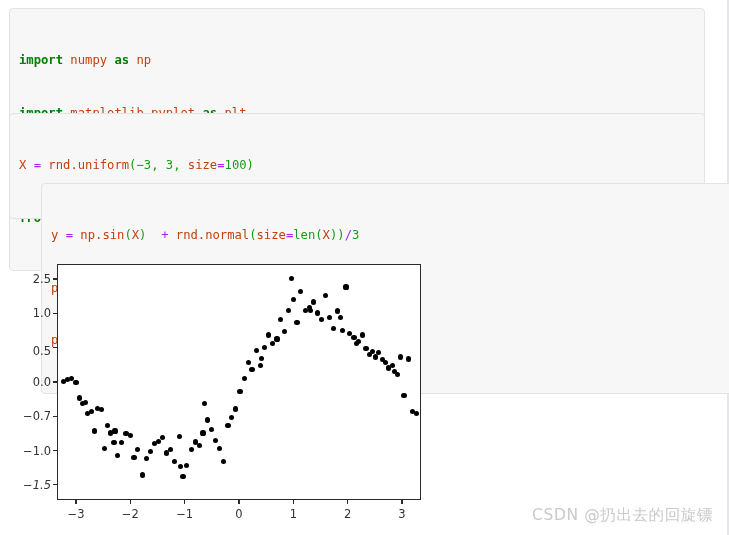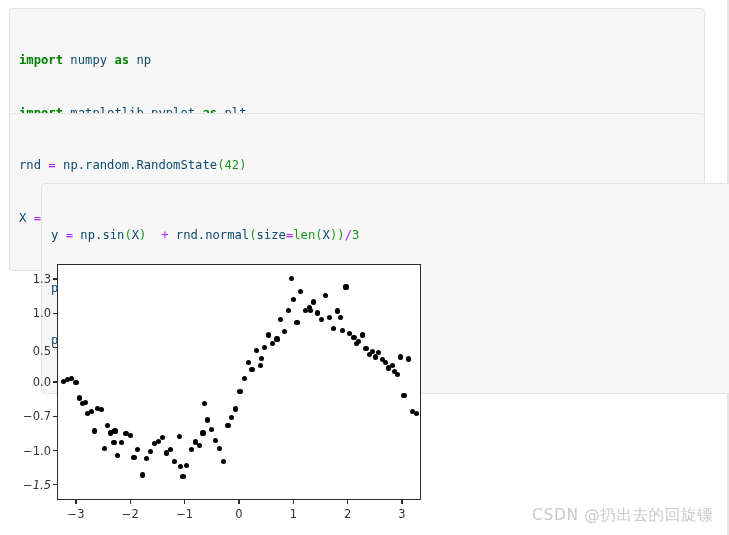--- a/index.html
+++ b/index.html
@@ -41,21 +41,21 @@
   #code-block-0 { top: 8px; }
   #code-block-1 { top: 113px; }
   #code-block-2 { top: 183px; margin-left: 32px; }
   .ln { display: block; }
   .kw  { color: #008000; font-weight: bold; }
   .op  { color: #aa22ff; }
   .num { color: #1a9a1a; }
   .fn  { color: #1a9a1a; }
   .str { color: #b03030; }
   .pn  { color: #1a9a1a; }
-  .pl  { color: #0c4a6e; }
+  .pl  { color: #c2410c; }
 
   
   #figure {
     position: absolute;
     left: 8px;
     top: 258px;
     width: 440px;
     height: 268px;
   }
   #axes {
@@ -123,21 +123,20 @@
 <div id="page">
 
   <div class="code-block" id="code-block-0">
     <span class="ln"><span class="kw">import</span><span class="pl"> numpy </span><span class="kw">as</span><span class="pl"> np</span></span>
     <span class="ln"><span class="kw">import</span><span class="pl"> matplotlib.pyplot </span><span class="kw">as</span><span class="pl"> plt</span></span>
     <span class="ln"><span class="kw">from</span><span class="pl"> sklearn.linear_model </span><span class="kw">import</span><span class="pl"> LinearRegression</span></span>
     <span class="ln"><span class="kw">from</span><span class="pl"> sklearn.tree </span><span class="kw">import</span><span class="pl"> DecisionTreeRegressor</span></span>
   </div>
 
   <div class="code-block" id="code-block-1">
-    <span class="ln"><span class="pl">rnd </span><span class="op">=</span><span class="pl"> np.random.RandomState</span><span class="pn">(</span><span class="num">42</span><span class="pn">)</span></span>
     <span class="ln"><span class="pl">X </span><span class="op">=</span><span class="pl"> rnd.uniform</span><span class="pn">(</span><span class="num">−3</span><span class="pn">, </span><span class="num">3</span><span class="pn">, </span><span class="pl">size</span><span class="op">=</span><span class="num">100</span><span class="pn">)</span></span>
   </div>
 
   <div class="code-block" id="code-block-2">
     <span class="ln"><span class="pl">y </span><span class="op">=</span><span class="pl"> np.sin</span><span class="pn">(</span><span class="pl">X</span><span class="pn">)</span><span class="pl">  </span><span class="op">+</span><span class="pl"> rnd.normal</span><span class="pn">(</span><span class="pl">size</span><span class="op">=</span><span class="fn">len</span><span class="pn">(</span><span class="pl">X</span><span class="pn">))</span><span class="op">/</span><span class="num">3</span></span>
     <span class="ln"><span class="pl">plt.scatter</span><span class="pn">(</span><span class="pl">X, y, marker</span><span class="op">=</span><span class="str">'o'</span><span class="pl">, c</span><span class="op">=</span><span class="str">'k'</span><span class="pl">, s</span><span class="op">=</span><span class="num">20</span><span class="pn">)</span></span>
     <span class="ln"><span class="pl">plt.show</span><span class="pn">()</span></span>
   </div>
 
   <div id="figure">
@@ -249,21 +248,21 @@
       <div class="ytick-label" style="top: 192.605px; right: 397px;">−1.0</div>
       <div class="ytick-mark" style="top: 192.005px; left: 45px;"></div>
       <div class="ytick-label" style="top: 158.302px; right: 397px;">−0.7</div>
       <div class="ytick-mark" style="top: 157.702px; left: 45px;"></div>
       <div class="ytick-label" style="top: 124px; right: 397px; margin-left: 37px;">0.0</div>
       <div class="ytick-mark" style="top: 123.4px; left: 45px;"></div>
       <div class="ytick-label" style="top: 93px; right: 397px;">0.5</div>
       <div class="ytick-mark" style="top: 89.0977px; left: 45px;"></div>
       <div class="ytick-label" style="top: 55.3953px; right: 397px;">1.0</div>
       <div class="ytick-mark" style="top: 54.7953px; left: 45px;"></div>
-      <div class="ytick-label" style="top: 21.093px; right: 397px;">1.3</div>
+      <div class="ytick-label" style="top: 21.093px; right: 397px;">2.5</div>
       <div class="ytick-mark" style="top: 20.493px; left: 45px;"></div>
       <div class="xtick-label" style="left: 68.0149px; top: 249px;">−3</div>
       <div class="xtick-mark" style="left: 67.4149px; top: 242px;"></div>
       <div class="xtick-label" style="left: 122.343px; top: 249px;">−2</div>
       <div class="xtick-mark" style="left: 121.743px; top: 242px;"></div>
       <div class="xtick-label" style="left: 176.672px; top: 249px;">−1</div>
       <div class="xtick-mark" style="left: 176.072px; top: 242px;"></div>
       <div class="xtick-label" style="left: 231px; top: 249px;">0</div>
       <div class="xtick-mark" style="left: 230.4px; top: 242px;"></div>
       <div class="xtick-label" style="left: 285.328px; top: 249px;">1</div>

